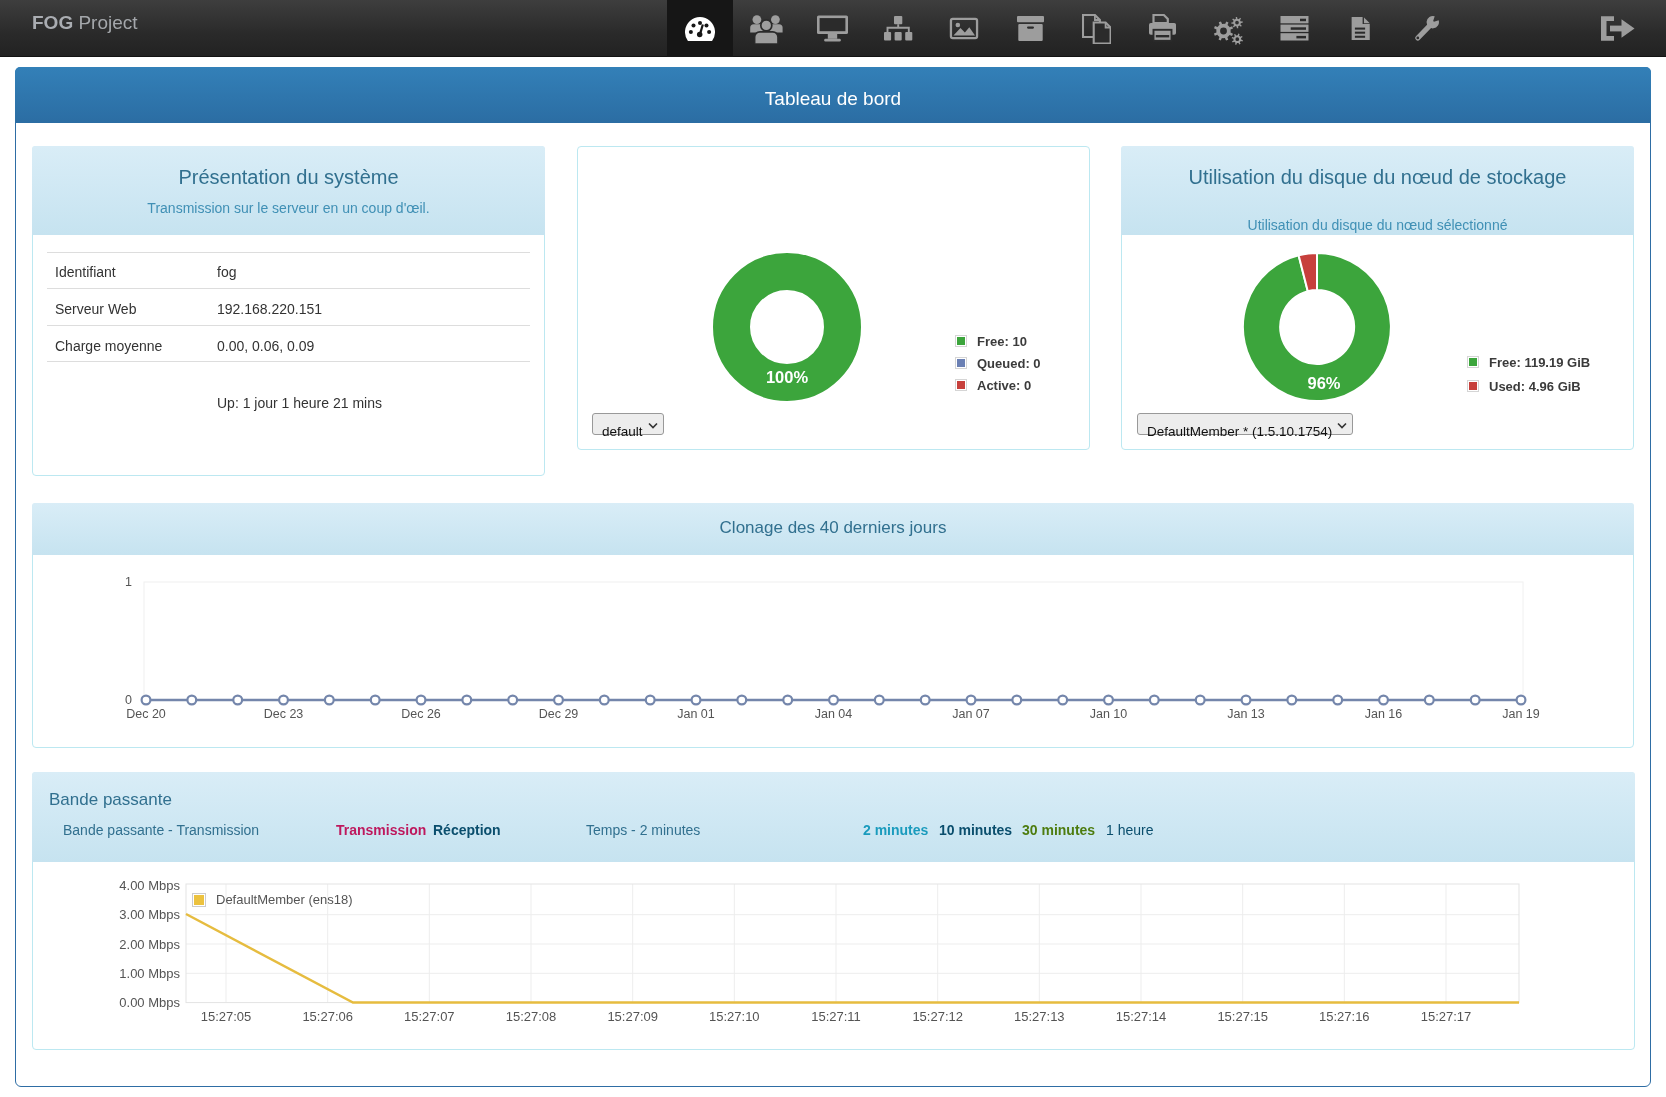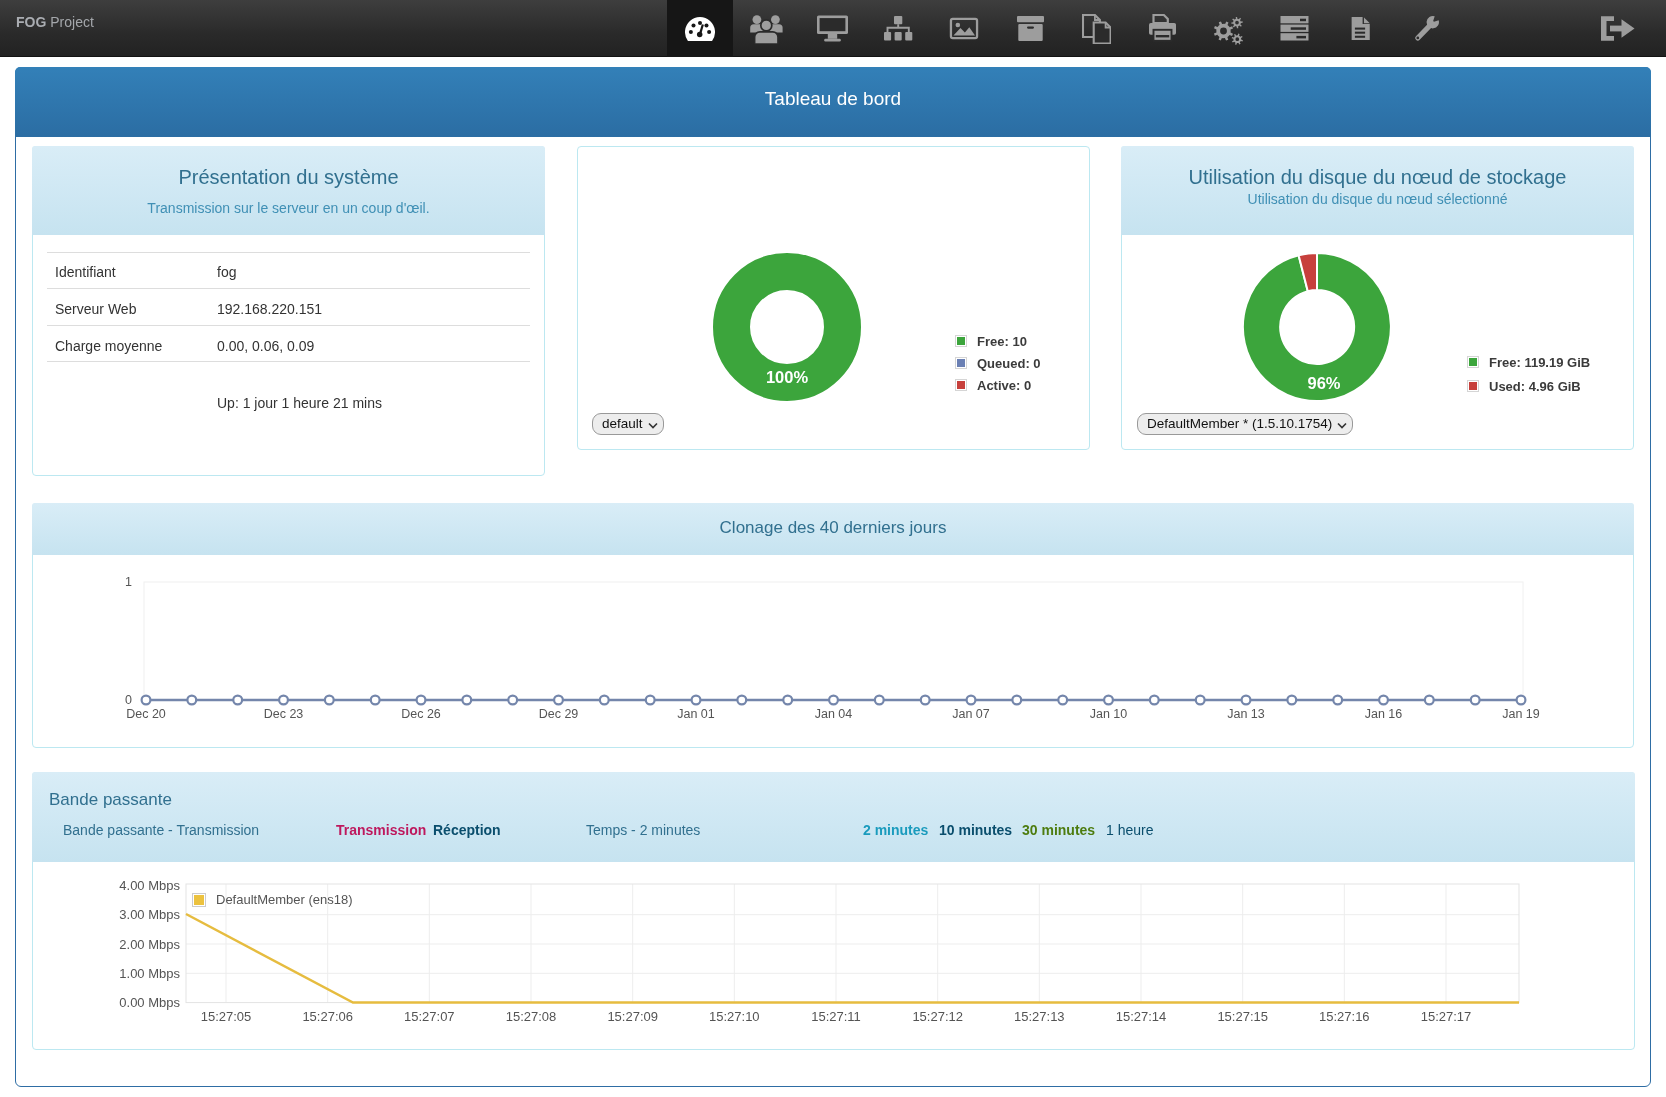--- a/index.html
+++ b/index.html
@@ -1,38 +1,38 @@
 <!DOCTYPE html>
 <html><head><meta charset="utf-8">
 <style>
 *{margin:0;padding:0;box-sizing:border-box}
 body{width:1666px;height:1097px;background:#fff;font-family:"Liberation Sans",sans-serif;overflow:hidden}
 #page{position:relative;width:1666px;height:1097px}
 .abs{position:absolute}
 
 #nav{position:absolute;left:0;top:0;width:1666px;height:57px;background:linear-gradient(180deg,#3e3e3e 0%,#2a2a2a 60%,#222 100%);border-bottom:1px solid #131313}
-#brand{position:absolute;left:16px;top:0;height:45px;line-height:45px;font-size:14px;color:#a4a7ab}
+#brand{position:absolute;left:32px;top:0;height:45px;line-height:45px;font-size:19px;color:#a4a7ab}
 #brand b{font-weight:bold;color:#aaadb2}
 .nvi{position:absolute;top:0;width:66px;height:57px;display:flex;align-items:center;justify-content:center}
 .nvi.act{background:#161616}
 .nvi svg{display:block}
 
 #card{position:absolute;left:15px;top:67px;width:1636px;height:1020px;background:#fff;border:1px solid #2e6da4;border-radius:6px}
-#bluebar{position:absolute;left:15px;top:67px;width:1636px;height:70px;background:linear-gradient(180deg,#3380b8,#2b6da3);border-radius:5px 5px 0 0;color:#fff;font-size:19px;text-align:center;line-height:63px}
+#bluebar{position:absolute;left:15px;top:67px;width:1636px;height:56px;background:linear-gradient(180deg,#3380b8,#2b6da3);border-radius:5px 5px 0 0;color:#fff;font-size:19px;text-align:center;line-height:63px}
 
 .panel{position:absolute;background:#fff;border:1px solid #bce8f1;border-radius:4px}
 .phead{position:absolute;left:0;top:0;right:3px;background:linear-gradient(180deg,#d9edf7,#c6e3f0);border-radius:3px 3px 0 0}
 .ptitle{text-align:center;font-size:20px;color:#31708f}
 .psub{text-align:center;font-size:14px;color:#4090b5}
 .tline{position:absolute;height:1px;background:#ddd}
 .t14{position:absolute;font-size:14px;color:#333}
 .leg{position:absolute}
 .leg .li{display:flex;align-items:center;font-size:13px;font-weight:bold;color:#3b3b3b}
 .leg .sw{display:inline-block;width:12px;height:12px;border:1px solid #d5d5d5;box-shadow:inset 0 0 0 1px #fff;margin-right:10px}
-.sel{position:absolute;height:22px;background:#ededed;border:1px solid #999;border-radius:9px;font-size:13.5px;color:#111;line-height:20px;padding:0 20px 0 9px;white-space:nowrap}
+.sel{position:absolute;height:22px;background:#ededed;border:1px solid #999;border-radius:3px;font-size:13.5px;color:#111;line-height:20px;padding:8px 20px 0 9px;white-space:nowrap}
 .sel svg{position:absolute;right:5px;top:8px}
 .hlabel{position:absolute;font-size:14px;white-space:nowrap}
 </style></head>
 <body>
 <div id="page">
 
 <div id="nav"></div>
 <div id="brand"><b>FOG</b> Project</div>
 <div id="icons">
 <div class="nvi act" style="left:667px">
@@ -177,21 +177,21 @@
   <div class="li" style="height:22px"><span class="sw" style="background:#6b80b4"></span>Queued: 0</div>
   <div class="li" style="height:22px"><span class="sw" style="background:#c7403c"></span>Active: 0</div>
 </div>
 <div class="sel" style="left:592px;top:413px">default<svg width="10" height="7" viewBox="0 0 10 7">
         <path d="M1,1.5 L5,5.5 L9,1.5" fill="none" stroke="#333" stroke-width="1.6"></path>
       </svg></div>
 
 <div class="panel" style="left:1121px;top:146px;width:513px;height:304px"></div>
 <div class="phead" style="left:1121px;top:146px;width:513px;height:89px">
   <div class="ptitle" style="margin-top:20px">Utilisation du disque du nœud de stockage</div>
-  <div class="psub" style="margin-top:2px">Utilisation du disque du nœud sélectionné</div>
+  <div class="psub" style="margin-top:28px">Utilisation du disque du nœud sélectionné</div>
 </div>
 <svg class="abs" style="left:1237px;top:247px" width="160" height="160" viewBox="1237 247 160 160">
   <path d="M1317.0,253.0 A74,74 0 1 1 1298.6,255.3 L1307.8,291.2 A37,37 0 1 0 1317.0,290.0 Z" fill="#3ca53c" stroke="#fff" stroke-width="2" stroke-linejoin="round"></path>
   <path d="M1298.6,255.3 A74,74 0 0 1 1317.0,253.0 L1317.0,290.0 A37,37 0 0 0 1307.8,291.2 Z" fill="#c7403c" stroke="#fff" stroke-width="2" stroke-linejoin="round"></path>
 </svg>
 <div class="abs" style="left:1294px;top:374px;width:60px;text-align:center;font-size:16.5px;font-weight:bold;color:#fff">96%</div>
 <div class="leg" style="left:1467px;top:350px">
   <div class="li" style="height:24px"><span class="sw" style="background:#3ca53c"></span>Free: 119.19 GiB</div>
   <div class="li" style="height:24px"><span class="sw" style="background:#c7403c"></span>Used: 4.96 GiB</div>
 </div>

